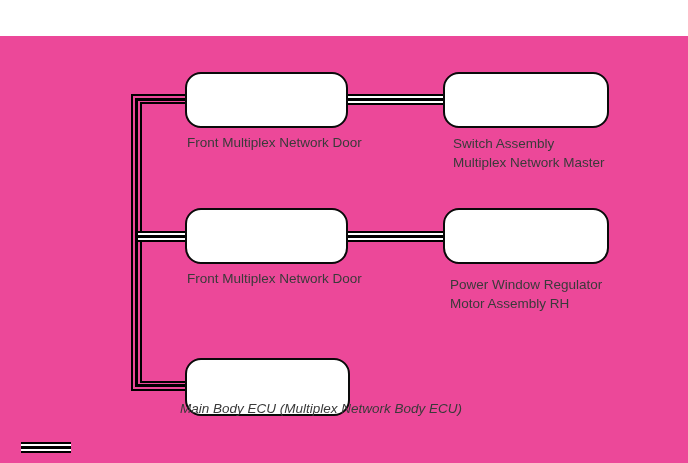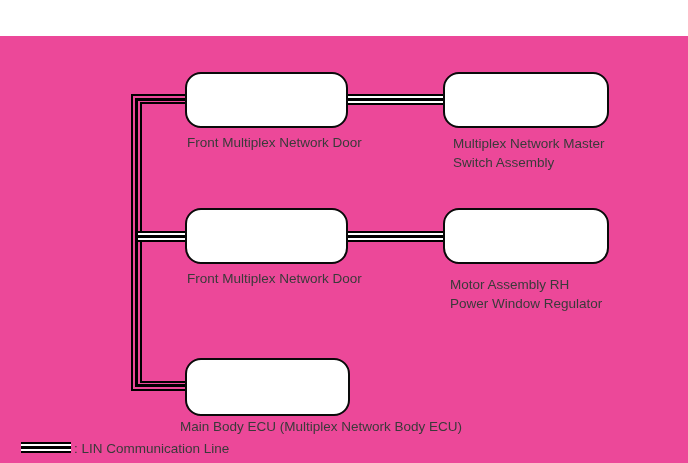--- a/index.html
+++ b/index.html
@@ -31,21 +31,21 @@
   .trunk-outer{left:131px;top:58px;width:55px;height:297px;border-width:2px;}
   .trunk-mid{left:135px;top:62px;width:51px;height:289px;border-width:3px;}
   .trunk-inner{left:140px;top:66px;width:46px;height:281px;border-width:2px;}
   
   .lbl{position:absolute;font-size:13.5px;line-height:19px;color:#3a3a3a;white-space:nowrap;}
   .lbl span{display:block;}
   .lbl-1{left:187px;top:97px;}
   .lbl-2{left:453px;top:98px;}
   .lbl-3{left:187px;top:233px;}
   .lbl-4{left:450px;top:239px;}
-  .lbl-5{left:180px;top:381px;}
+  .lbl-5{left:180px;top:363px;font-style:italic;}
   .legend-text{left:74px;top:403px;}
 </style>
 </head>
 <body>
 
 <div class="stage">
 
   <div class="trunk trunk-outer"></div>
   <div class="trunk trunk-mid"></div>
   <div class="trunk trunk-inner"></div>
@@ -57,30 +57,29 @@
   <div class="node node-1"></div>
   <div class="node node-2"></div>
   <div class="node node-3"></div>
   <div class="node node-4"></div>
   <div class="node node-5"></div>
 
   <div class="lbl lbl-1">
     <span>Front Multiplex Network Door</span>
   </div>
   <div class="lbl lbl-2">
+    <span>Switch Assembly</span>
     <span>Multiplex Network Master</span>
-    <span>Switch Assembly</span>
   </div>
   <div class="lbl lbl-3">
     <span>Front Multiplex Network Door</span>
   </div>
   <div class="lbl lbl-4">
+    <span>Power Window Regulator</span>
     <span>Motor Assembly RH</span>
-    <span>Power Window Regulator</span>
   </div>
   <div class="lbl lbl-5">
     <span>Main Body ECU (Multiplex Network Body ECU)</span>
   </div>
 
   <div class="lin-h legend-symbol"></div>
-  <div class="lbl legend-text">: LIN Communication Line</div>
 
 </div>
 
 </body></html>

